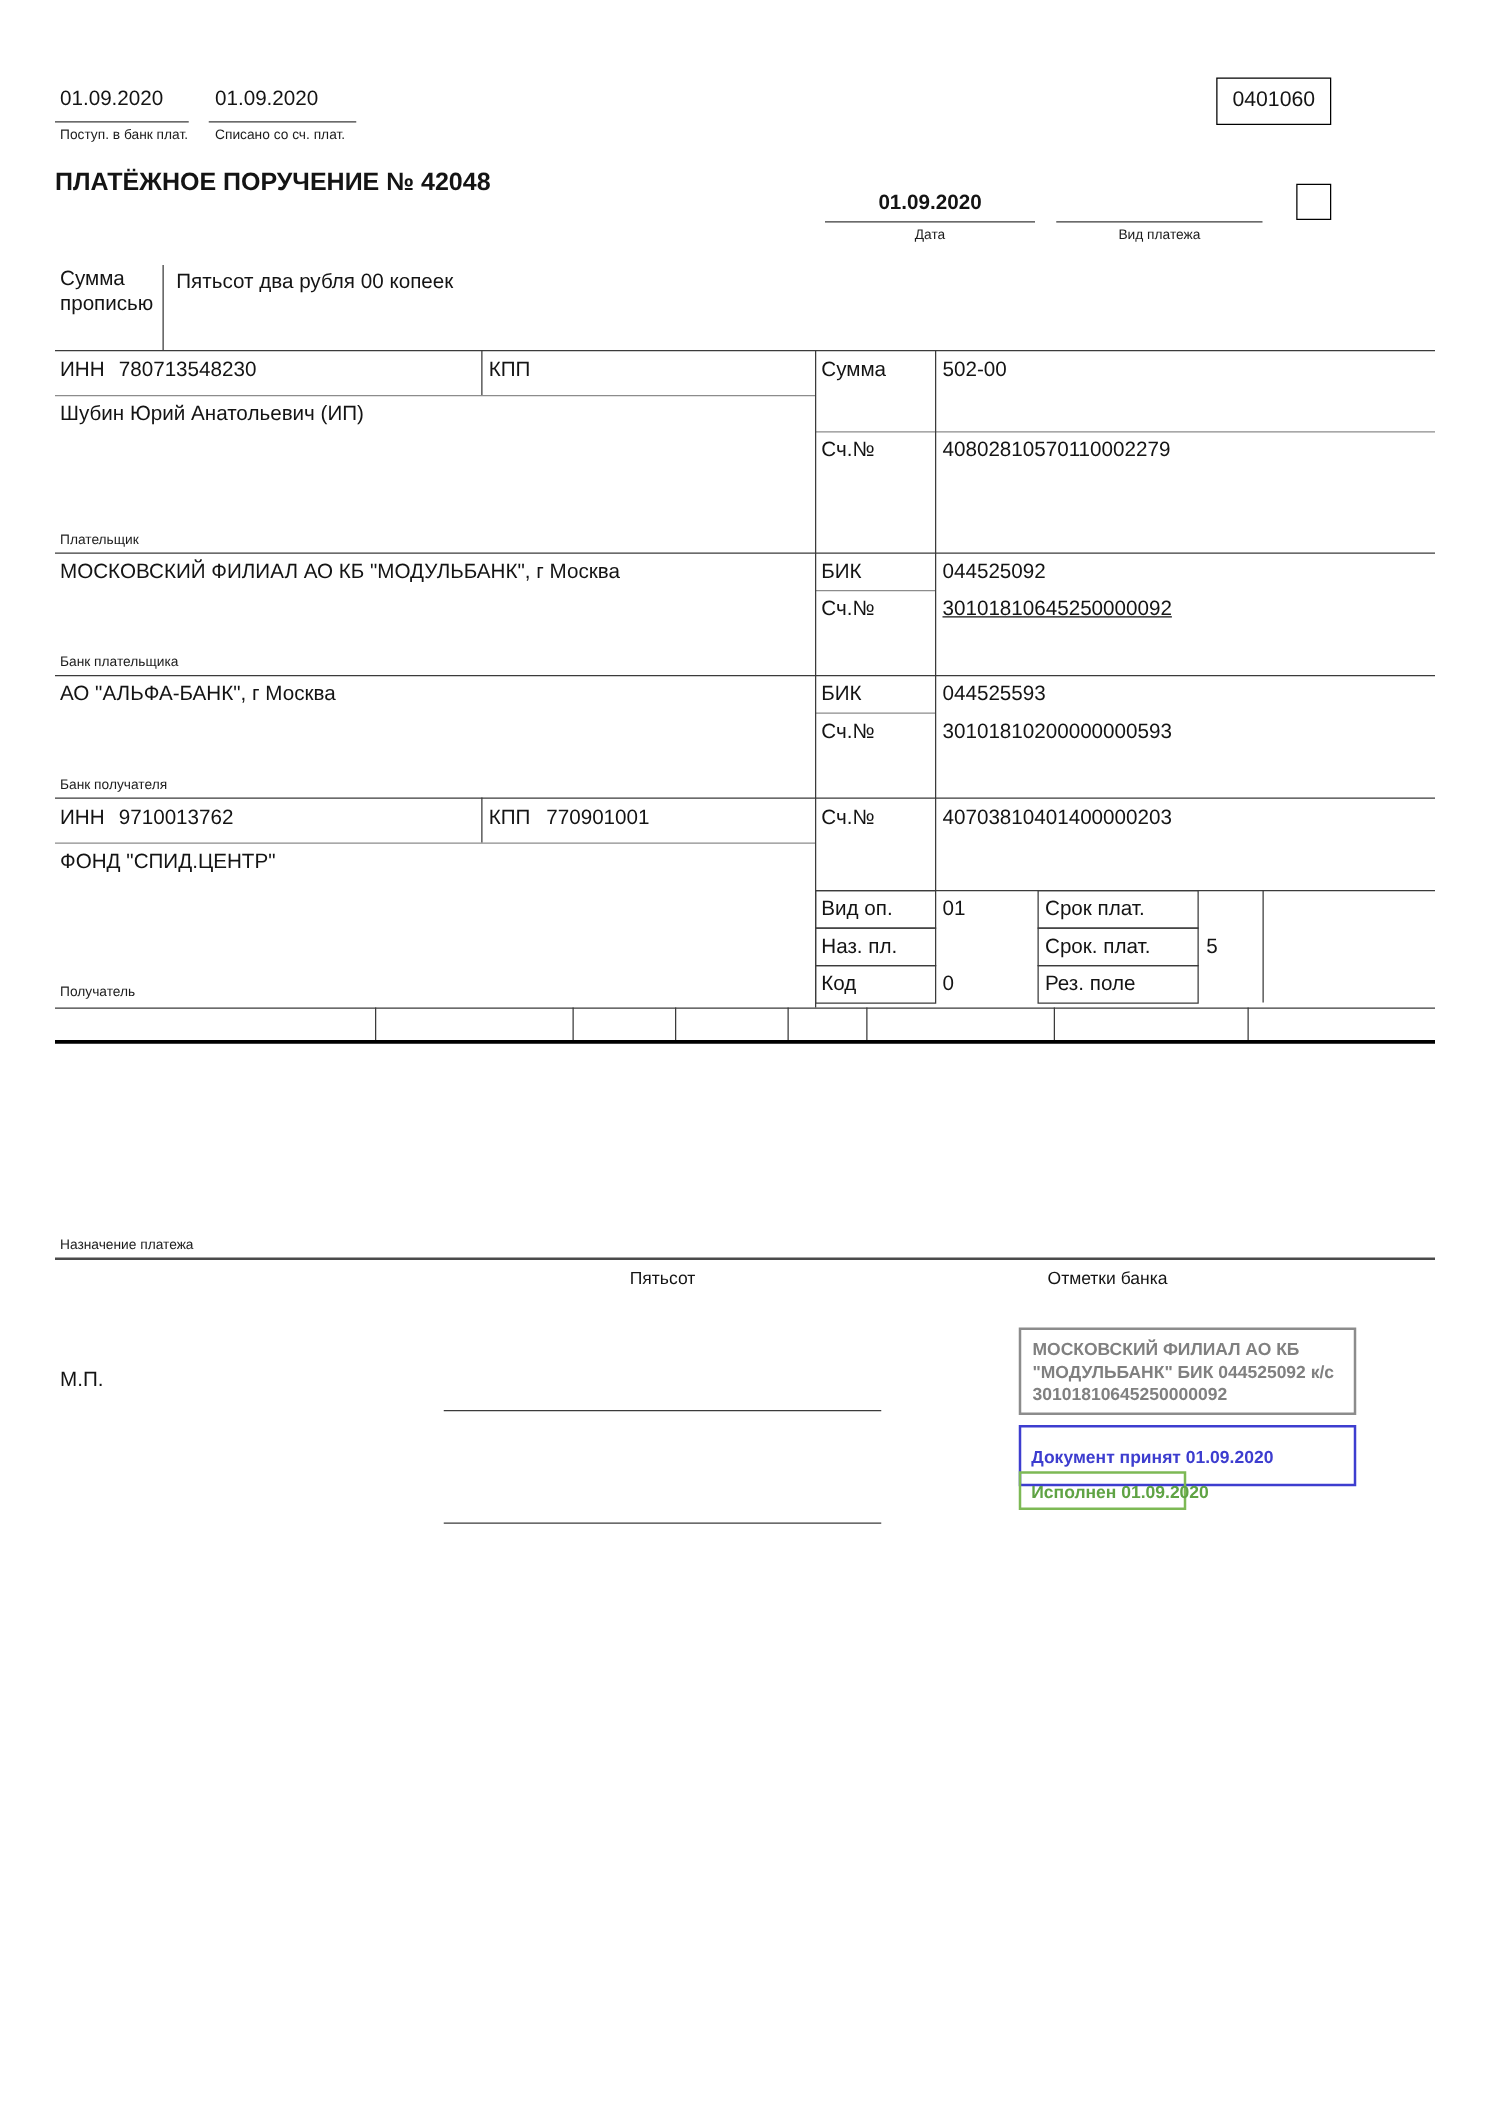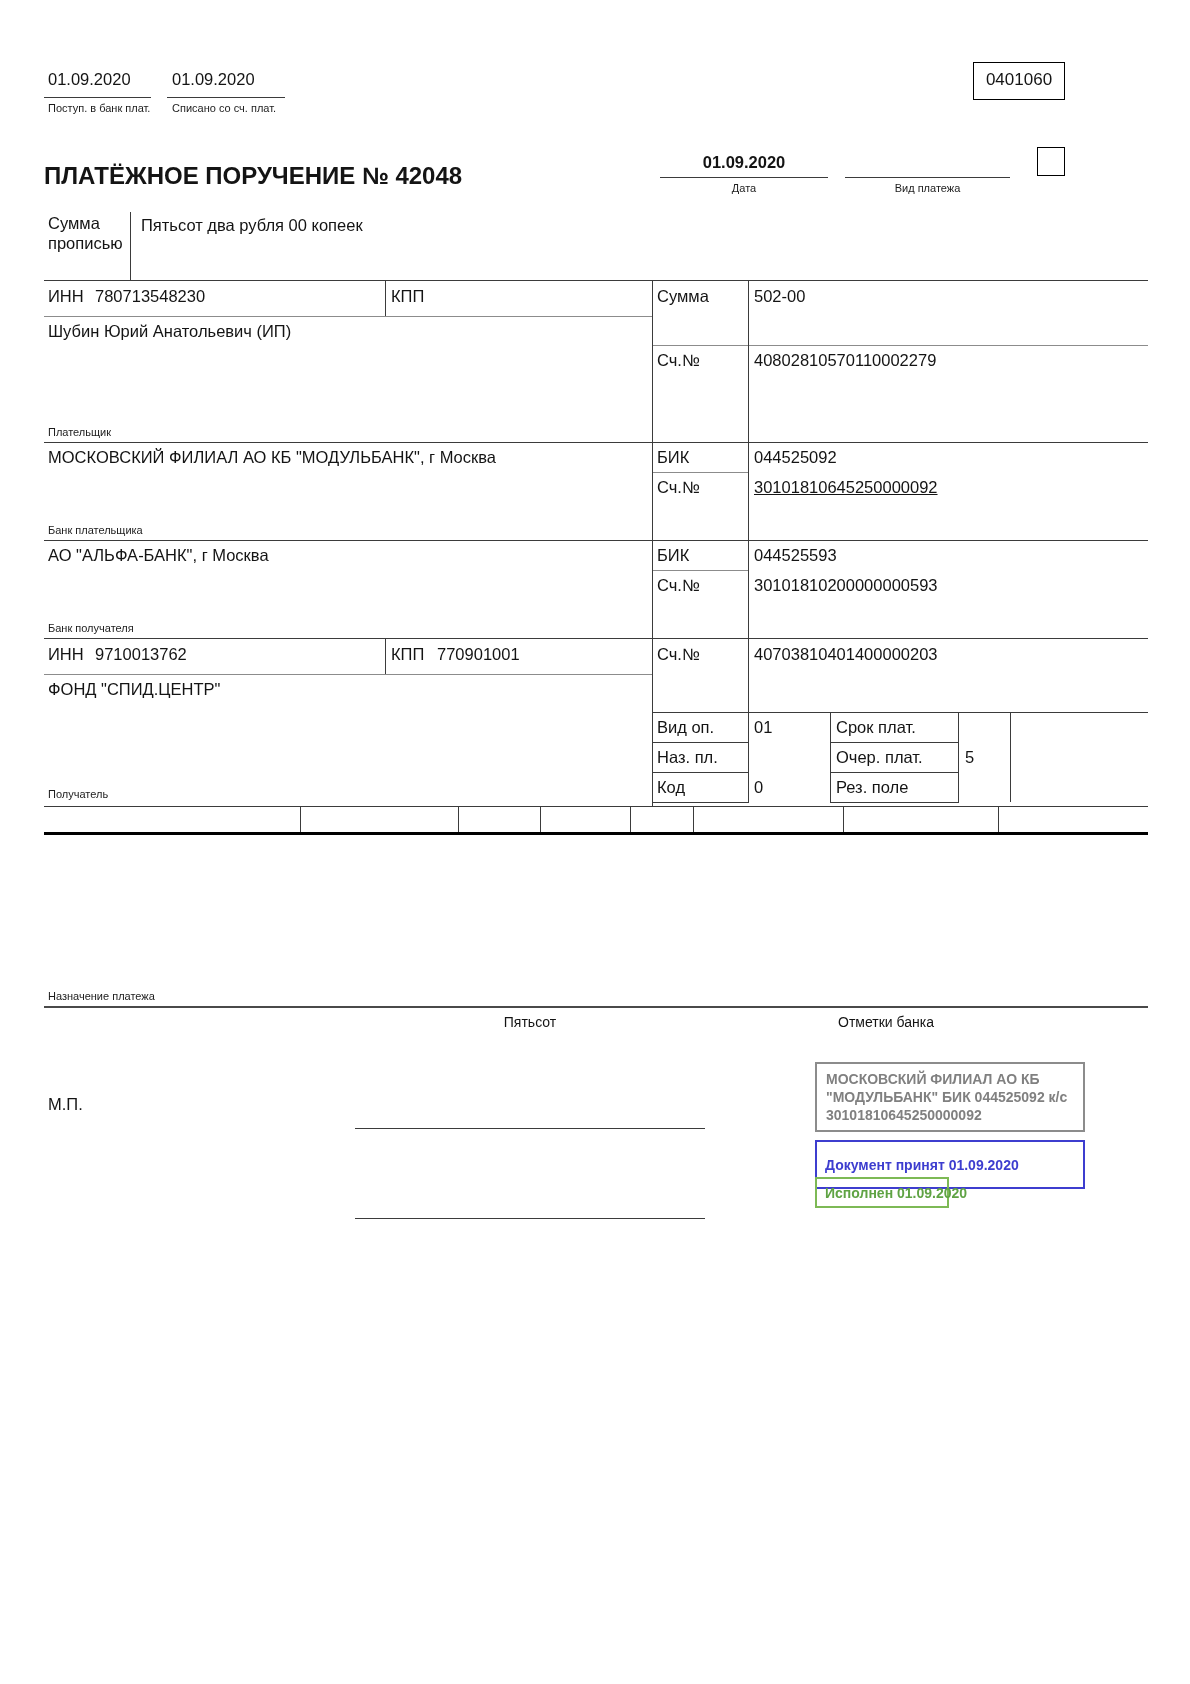--- a/index.html
+++ b/index.html
@@ -52,21 +52,21 @@
   <div class="t small" style="left:48px;top:102px;">Поступ. в банк плат.</div>
 
   <div class="t" style="left:172px;top:70px;">01.09.2020</div>
   <div class="lh" style="left:167px;top:97px;width:118px;"></div>
   <div class="t small" style="left:172px;top:102px;">Списано со сч. плат.</div>
 
   <div class="box" style="left:973px;top:62px;width:92px;height:38px;">
     <div class="ctr" style="line-height:34px;font-size:17px;">0401060</div>
   </div>
 
-  <div class="t b" style="left:44px;top:162px;font-size:24px;">ПЛАТЁЖНОЕ ПОРУЧЕНИЕ № 42048</div>
+  <div class="t b" style="left:44px;top:134px;font-size:20px;">ПЛАТЁЖНОЕ ПОРУЧЕНИЕ № 42048</div>
 
   <div class="t b ctr" style="left:660px;top:153px;width:168px;">01.09.2020</div>
   <div class="lh" style="left:660px;top:177px;width:168px;"></div>
   <div class="t small ctr" style="left:660px;top:182px;width:168px;">Дата</div>
 
   <div class="lh" style="left:845px;top:177px;width:165px;"></div>
   <div class="t small ctr" style="left:845px;top:182px;width:165px;">Вид платежа</div>
   <div class="box" style="left:1037px;top:147px;width:28px;height:29px;"></div>
 
   <div class="lv" style="left:130px;top:212px;height:68px;"></div>
@@ -142,21 +142,21 @@
   <div class="cellbox" style="left:830px;top:742px;width:129px;height:31px;"></div>
   <div class="cellbox" style="left:830px;top:772px;width:129px;height:31px;"></div>
 
   <div class="t" style="left:657px;top:718px;">Вид оп.</div>
   <div class="t" style="left:754px;top:718px;">01</div>
   <div class="t" style="left:836px;top:718px;">Срок плат.</div>
   <div class="t" style="left:965px;top:718px;"></div>
 
   <div class="t" style="left:657px;top:748px;">Наз. пл.</div>
   <div class="t" style="left:754px;top:748px;"></div>
-  <div class="t" style="left:836px;top:748px;">Очер. плат.</div>
+  <div class="t" style="left:836px;top:748px;">Срок. плат.</div>
   <div class="t" style="left:965px;top:748px;">5</div>
 
   <div class="t" style="left:657px;top:778px;">Код</div>
   <div class="t" style="left:754px;top:778px;">0</div>
   <div class="t" style="left:836px;top:778px;">Рез. поле</div>
 
   <div class="t small" style="left:48px;top:990px;">Назначение платежа</div>
   <div class="lh thick2" style="left:44px;top:1006px;width:1104px;"></div>
 
   <div class="t ctr" style="left:380px;top:1014px;width:300px;font-size:14px;">Пятьсот</div>

